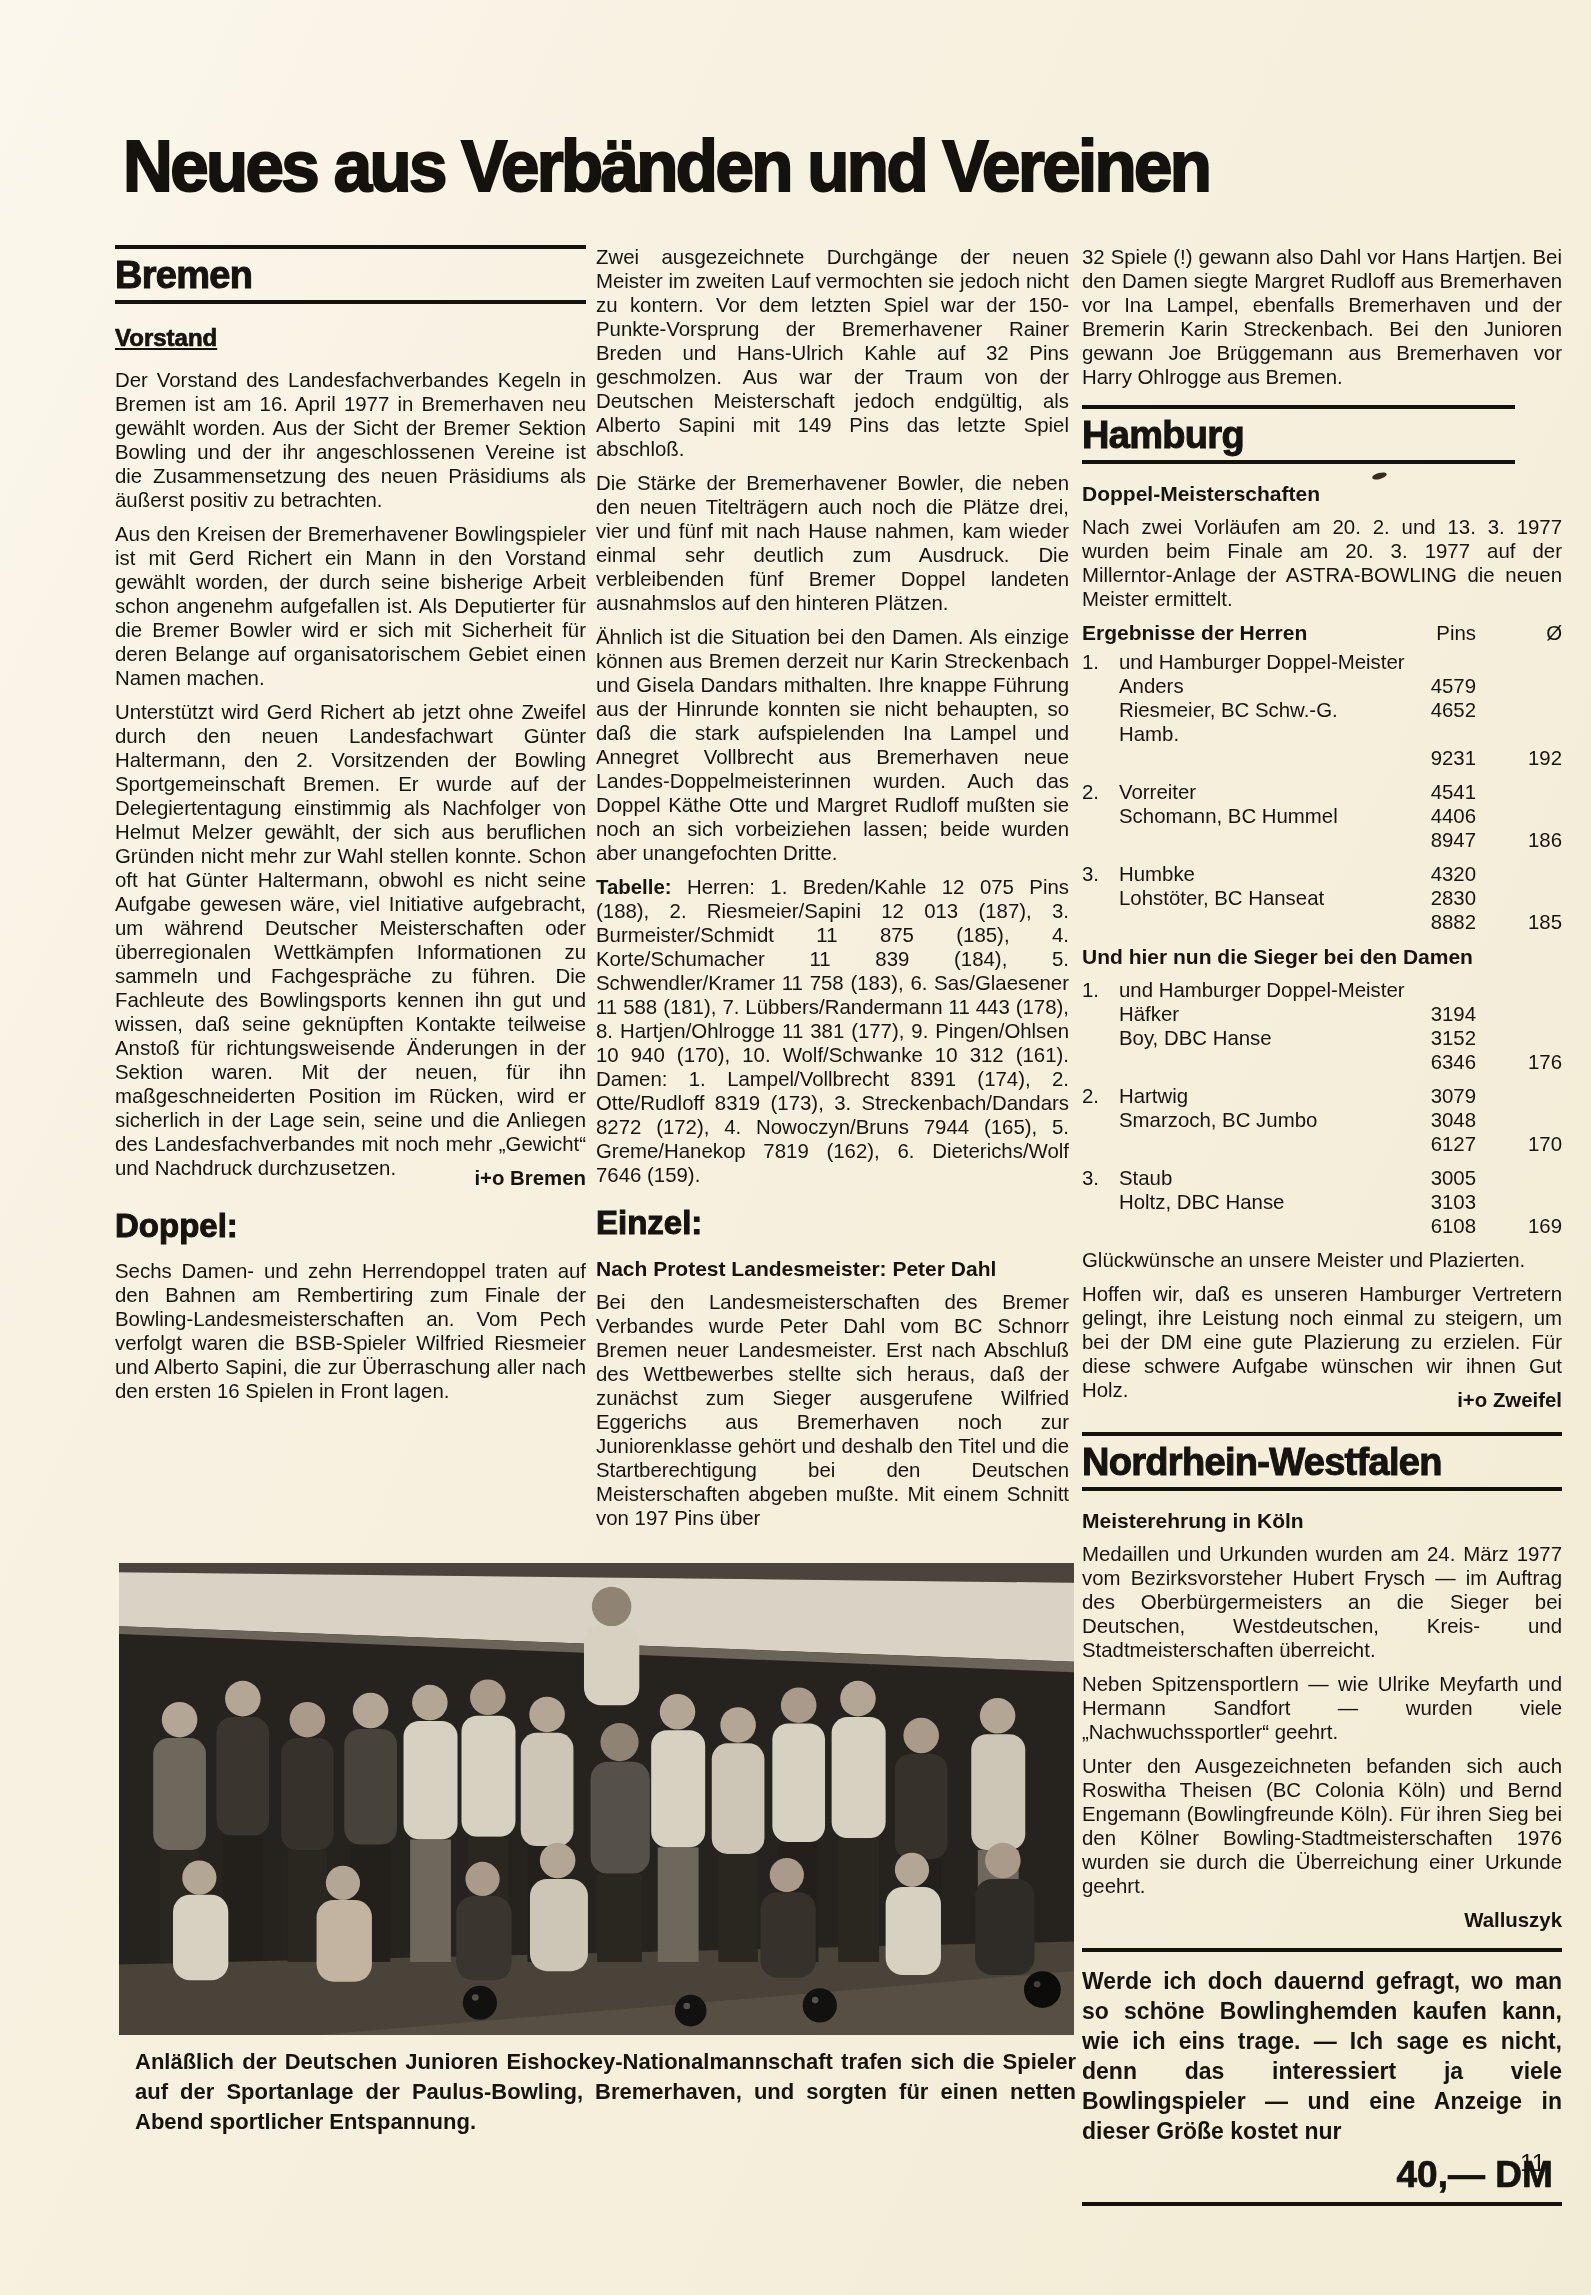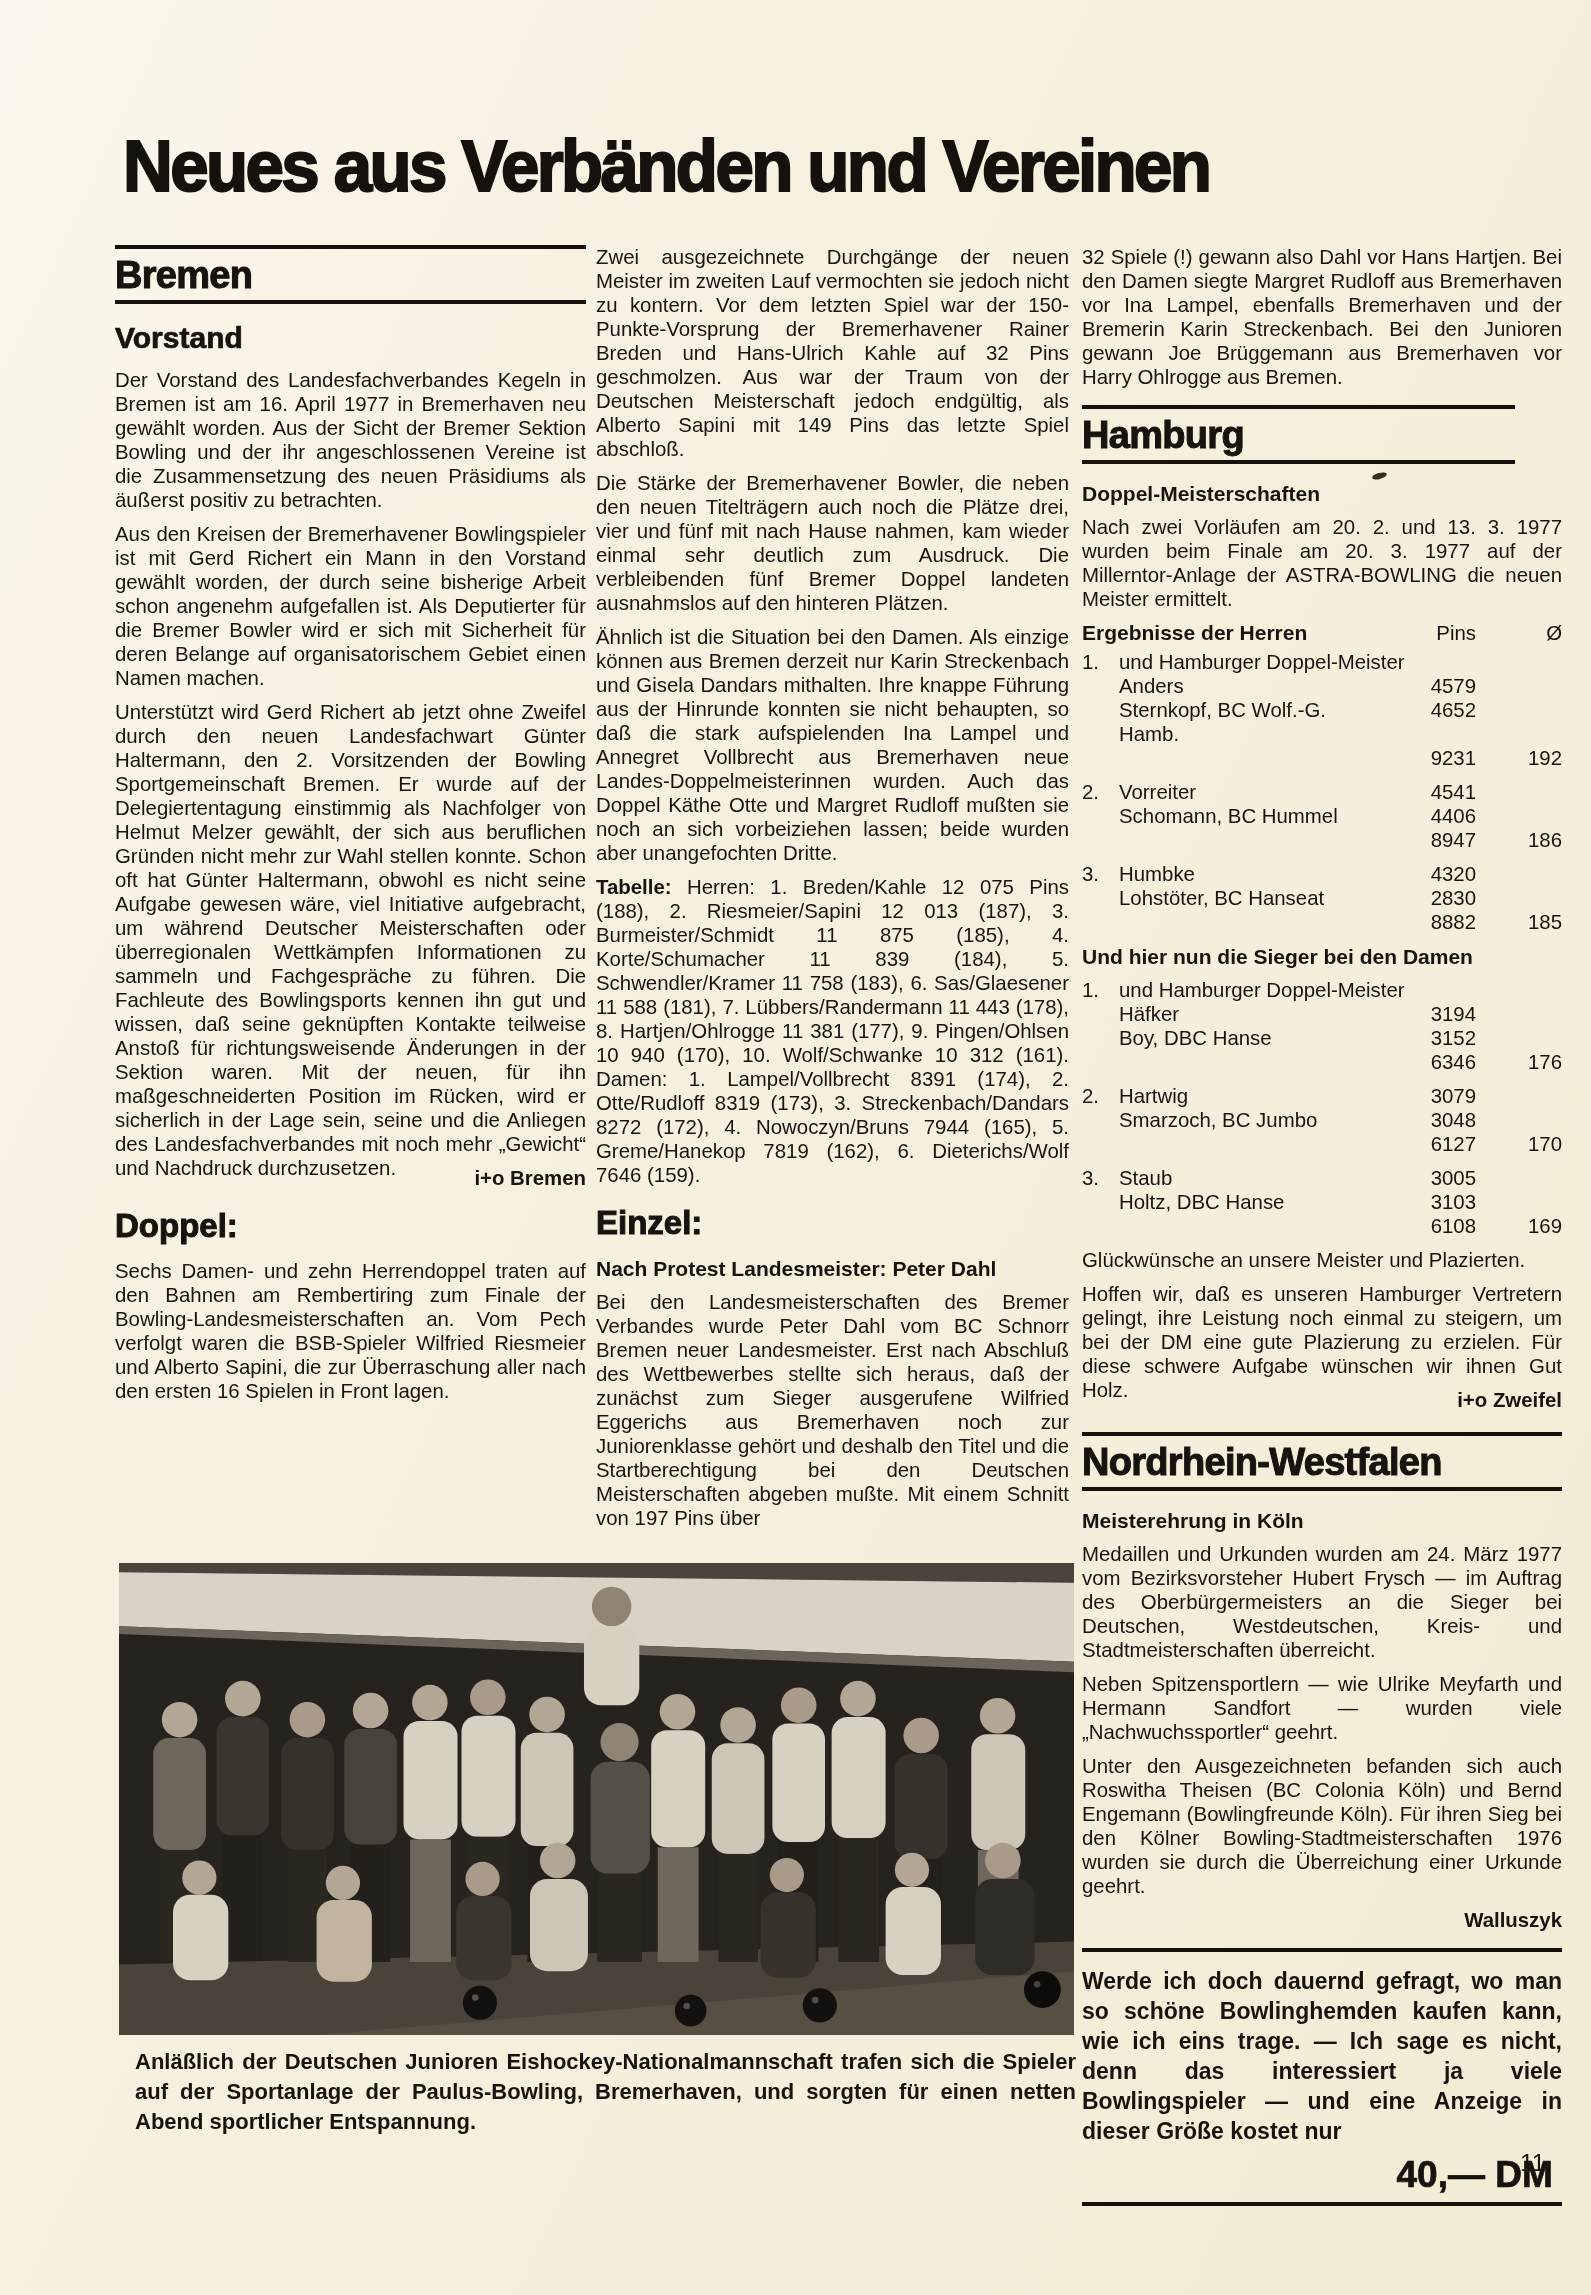--- a/index.html
+++ b/index.html
@@ -26,22 +26,22 @@
   #col1{left:115px;width:471px;height:1314px;overflow:hidden;}
   #col2{left:596px;width:473px;height:1314px;overflow:hidden;}
   #col3{left:1082px;width:480px;}
   p.body{margin:0 0 10px 0;text-align:justify;}
   p.body:last-child{margin-bottom:0;}
   
   .section-head{border-top:4.6px solid #15120e;border-bottom:4px solid #15120e;
     padding:6px 0 4.6px 0;margin:0 0 17px 0;}
   .section-head .sh{font-size:38px;line-height:40px;font-weight:bold;
     -webkit-text-stroke:1px #15120e;letter-spacing:-0.7px;}
-  .subhead-lg{font-size:30px;line-height:33px;font-weight:bold;
-    -webkit-text-stroke:0.7px #15120e;margin:0 0 14.5px 0;}
+  .subhead-lg{font-size:24px;line-height:33px;font-weight:bold;
+    -webkit-text-stroke:0.7px #15120e;margin:0 0 14.5px 0;text-decoration:underline;}
   .subhead-xl{font-size:33px;line-height:37px;font-weight:bold;
     -webkit-text-stroke:1px #15120e;margin:17px 0 14.5px 0;}
   .subhead-sm{font-size:21px;line-height:26px;font-weight:bold;margin:0 0 8px 0;}
   .byline{display:block;text-align:right;font-weight:bold;margin-top:-24px;margin-bottom:10px;}
   .byline-own{display:block;text-align:right;font-weight:bold;margin:4px 0 6.6px 0;}
   .lead-bold{font-weight:bold;}
   
   .res-header{display:flex;font-weight:bold;margin:10.5px 0 5.3px 0;}
   .res-header .rh-name{flex:1;font-size:21px;}
   .rh-pins{width:86px;text-align:right;}
@@ -125,21 +125,21 @@
         <span class="res-note">und Hamburger Doppel-Meister</span>
       </div>
       <div class="res-row">
         <span class="res-rank"></span>
         <span class="res-name">Anders</span>
         <span class="res-pins">4579</span>
         <span class="res-avg"></span>
       </div>
       <div class="res-row">
         <span class="res-rank"></span>
-        <span class="res-name">Sternkopf, BC Wolf.-G. Hamb.</span>
+        <span class="res-name">Riesmeier, BC Schw.-G. Hamb.</span>
         <span class="res-pins">4652</span>
         <span class="res-avg"></span>
       </div>
       <div class="res-row">
         <span class="res-rank"></span>
         <span class="res-name"></span>
         <span class="res-pins">9231</span>
         <span class="res-avg">192</span>
       </div>
     </div>

